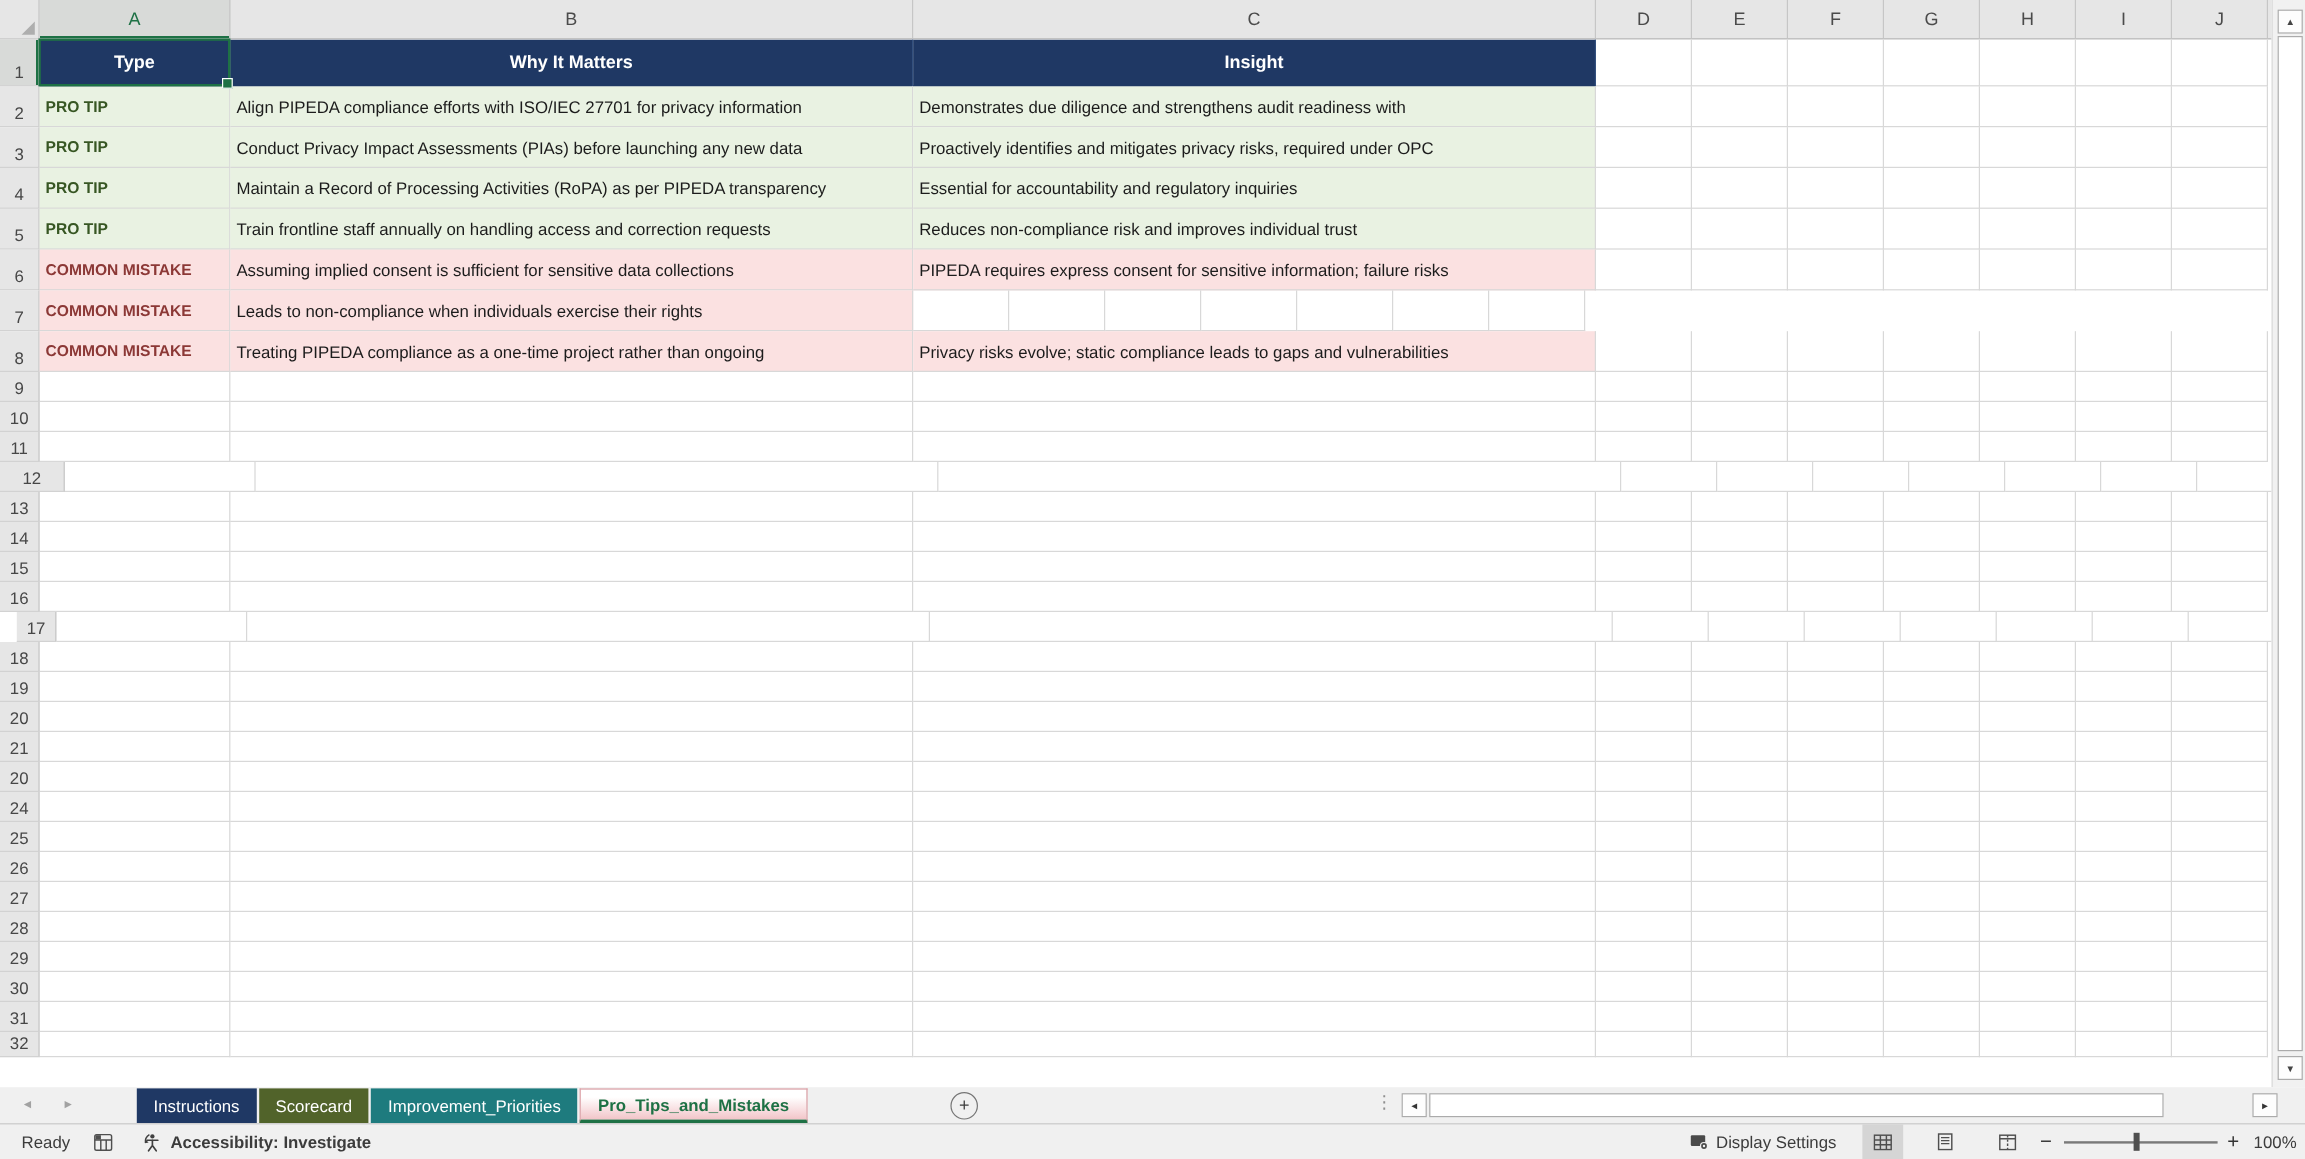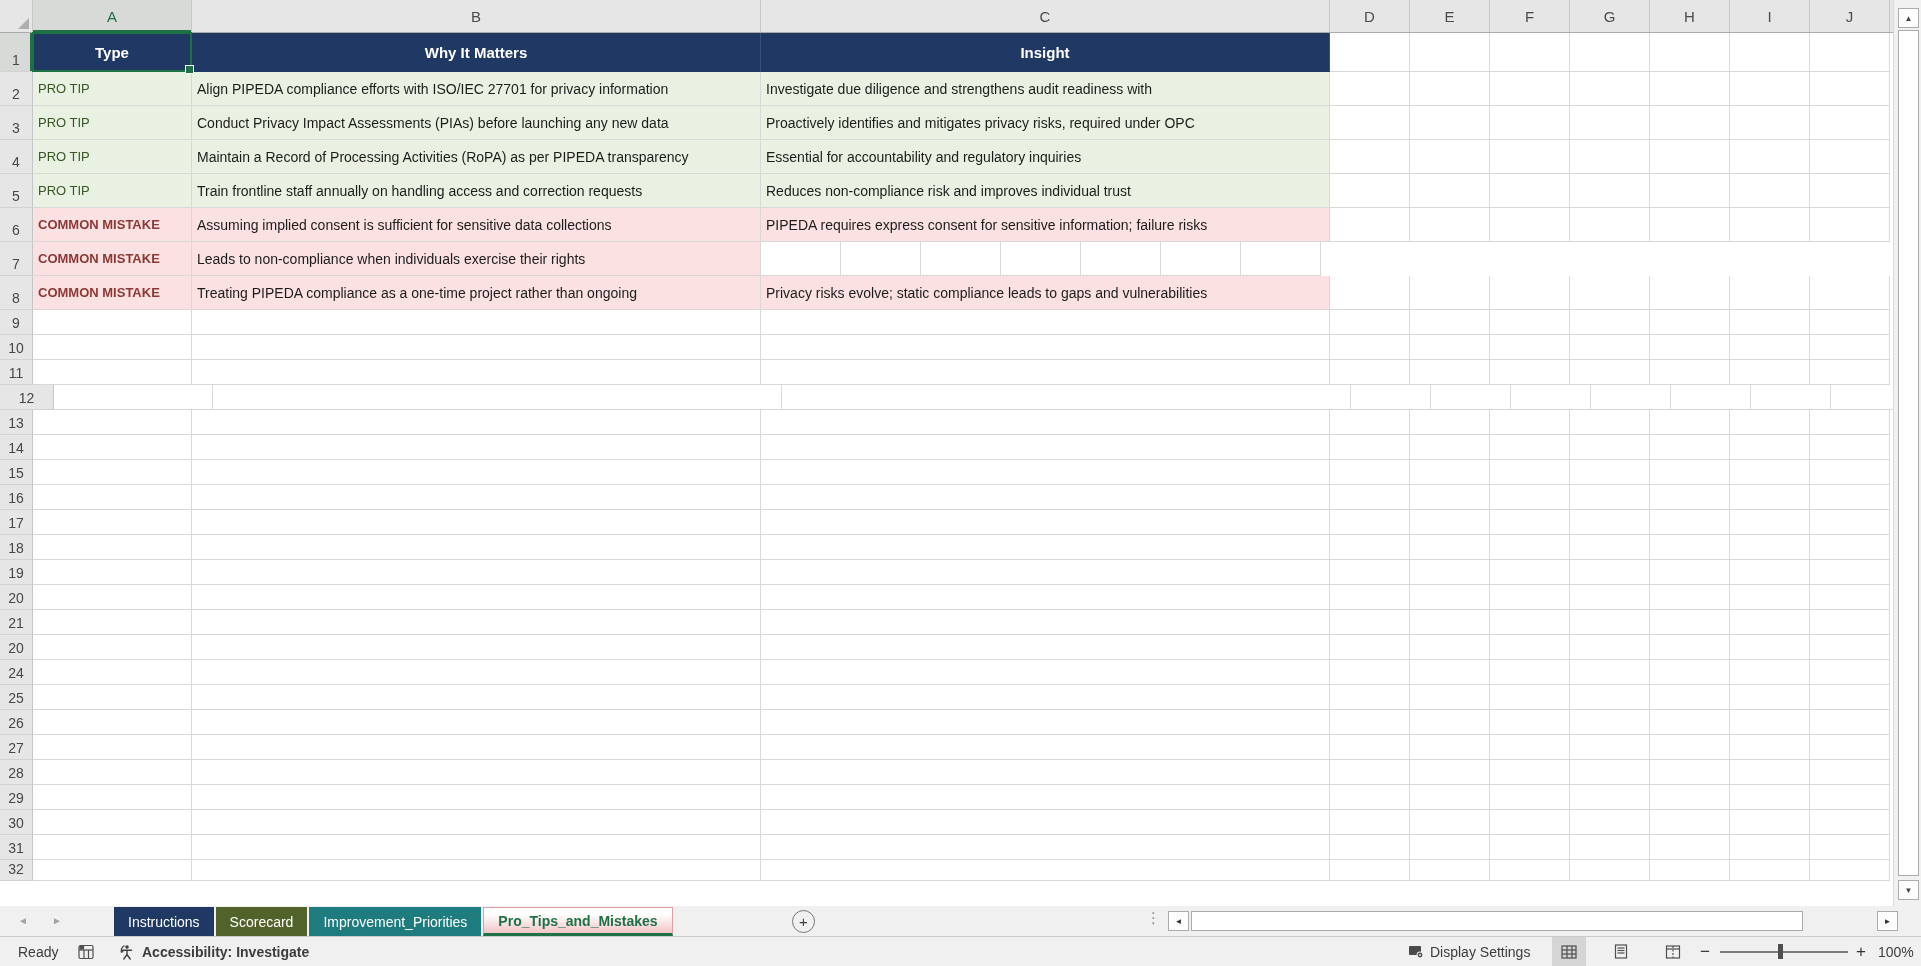--- a/index.html
+++ b/index.html
@@ -15,21 +15,21 @@
 
   
   #grid-rows{position:absolute;top:33px;left:0;width:1893px;height:873px;overflow:hidden;background:#fff;}
   .row{display:flex;}
   .row-h{width:33px;box-sizing:border-box;background:#E6E6E6;border-right:1px solid #C6C6C6;border-bottom:1px solid #D2D2D2;color:#474747;font-size:14px;display:flex;align-items:flex-end;justify-content:center;padding-bottom:3px;flex:none;}
   .row-h.sel{background:#D8DAD8;box-shadow:inset -2px 0 0 #1E7145;}
   .cell{box-sizing:border-box;border-right:1px solid #D8D8D8;border-bottom:1px solid #D8D8D8;display:flex;align-items:center;padding:0 5px;font-size:14px;color:#1C1C1C;white-space:nowrap;overflow:hidden;flex:none;}
   .cell.hdr{background:var(--navy);color:#FFFFFF;font-weight:700;font-size:15px;justify-content:center;border-right:1px solid #33507E;border-bottom:1px solid var(--navy);}
   .cell.pro{background:var(--proFill);}
   .cell.mis{background:var(--misFill);}
-  .cell.typeA.pro{color:var(--proText);font-weight:400;font-size:13px;text-align:right;}
+  .cell.typeA.pro{color:var(--proText);font-weight:700;font-size:13px;text-align:right;}
   .cell.typeA.mis{color:var(--misText);font-weight:700;font-size:13px;}
 
   
   #sel-box{position:absolute;left:32px;top:32px;width:160px;height:40px;border:2px solid #1E7145;box-sizing:border-box;pointer-events:none;}
   #sel-box .handle{position:absolute;right:-4px;bottom:-4px;width:7px;height:7px;background:#1E7145;border:1px solid #fff;}
 
   
   #vscroll{position:absolute;left:1893px;top:0;width:28px;height:906px;background:#F1F1F1;border-left:1px solid #DADADA;box-sizing:border-box;}
   .v-btn{position:absolute;left:4px;width:21px;height:20px;background:#FDFDFD;border:1px solid #ABABAB;box-sizing:border-box;display:flex;align-items:center;justify-content:center;font-size:8px;color:#444;}
   #v-up{top:8px;}
@@ -100,21 +100,21 @@
         <div class="cell" style="width: 80px;"></div>
         <div class="cell" style="width: 80px;"></div>
         <div class="cell" style="width: 80px;"></div>
         <div class="cell" style="width: 80px;"></div>
         <div class="cell" style="width: 80px;"></div>
       </div>
       <div class="row" style="height: 34px;">
         <div class="row-h" style="width: 33px;">2</div>
         <div class="cell pro typeA" style="width: 159px;">PRO TIP</div>
         <div class="cell pro" style="width: 569px;">Align PIPEDA compliance efforts with ISO/IEC 27701 for privacy information</div>
-        <div class="cell pro" style="width: 569px;">Investigate due diligence and strengthens audit readiness with</div>
+        <div class="cell pro" style="width: 569px;">Demonstrates due diligence and strengthens audit readiness with</div>
         <div class="cell" style="width: 80px;"></div>
         <div class="cell" style="width: 80px;"></div>
         <div class="cell" style="width: 80px;"></div>
         <div class="cell" style="width: 80px;"></div>
         <div class="cell" style="width: 80px;"></div>
         <div class="cell" style="width: 80px;"></div>
         <div class="cell" style="width: 80px;"></div>
       </div>
       <div class="row" style="height: 34px;">
         <div class="row-h" style="width: 33px;">3</div>
@@ -290,21 +290,21 @@
         <div class="cell" style="width: 569px;"></div>
         <div class="cell" style="width: 569px;"></div>
         <div class="cell" style="width: 80px;"></div>
         <div class="cell" style="width: 80px;"></div>
         <div class="cell" style="width: 80px;"></div>
         <div class="cell" style="width: 80px;"></div>
         <div class="cell" style="width: 80px;"></div>
         <div class="cell" style="width: 80px;"></div>
         <div class="cell" style="width: 80px;"></div>
       </div>
-      <div class="row" style="height: 25px;">
+      <div class="row" style="height: 25px; margin-left: 14px;">
         <div class="row-h" style="width: 33px;">17</div>
         <div class="cell" style="width: 159px;"></div>
         <div class="cell" style="width: 569px;"></div>
         <div class="cell" style="width: 569px;"></div>
         <div class="cell" style="width: 80px;"></div>
         <div class="cell" style="width: 80px;"></div>
         <div class="cell" style="width: 80px;"></div>
         <div class="cell" style="width: 80px;"></div>
         <div class="cell" style="width: 80px;"></div>
         <div class="cell" style="width: 80px;"></div>

